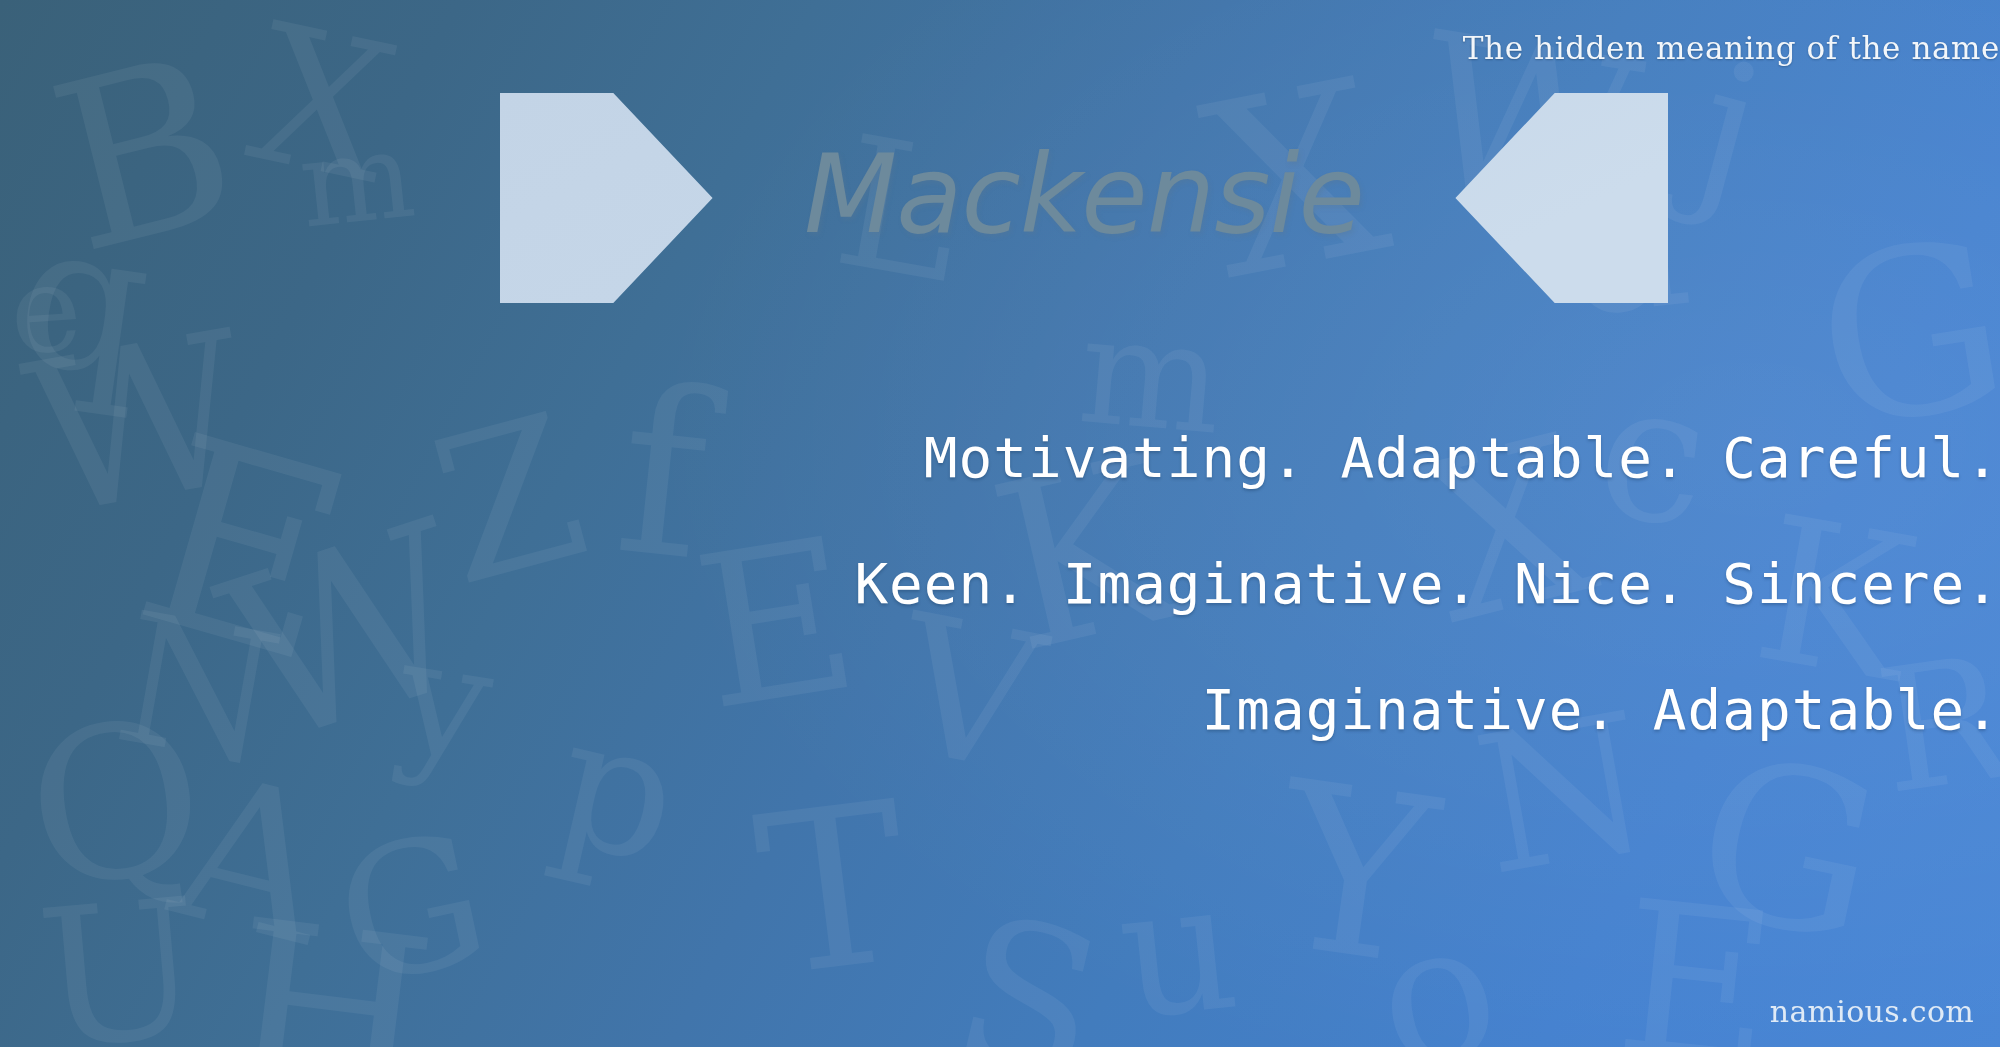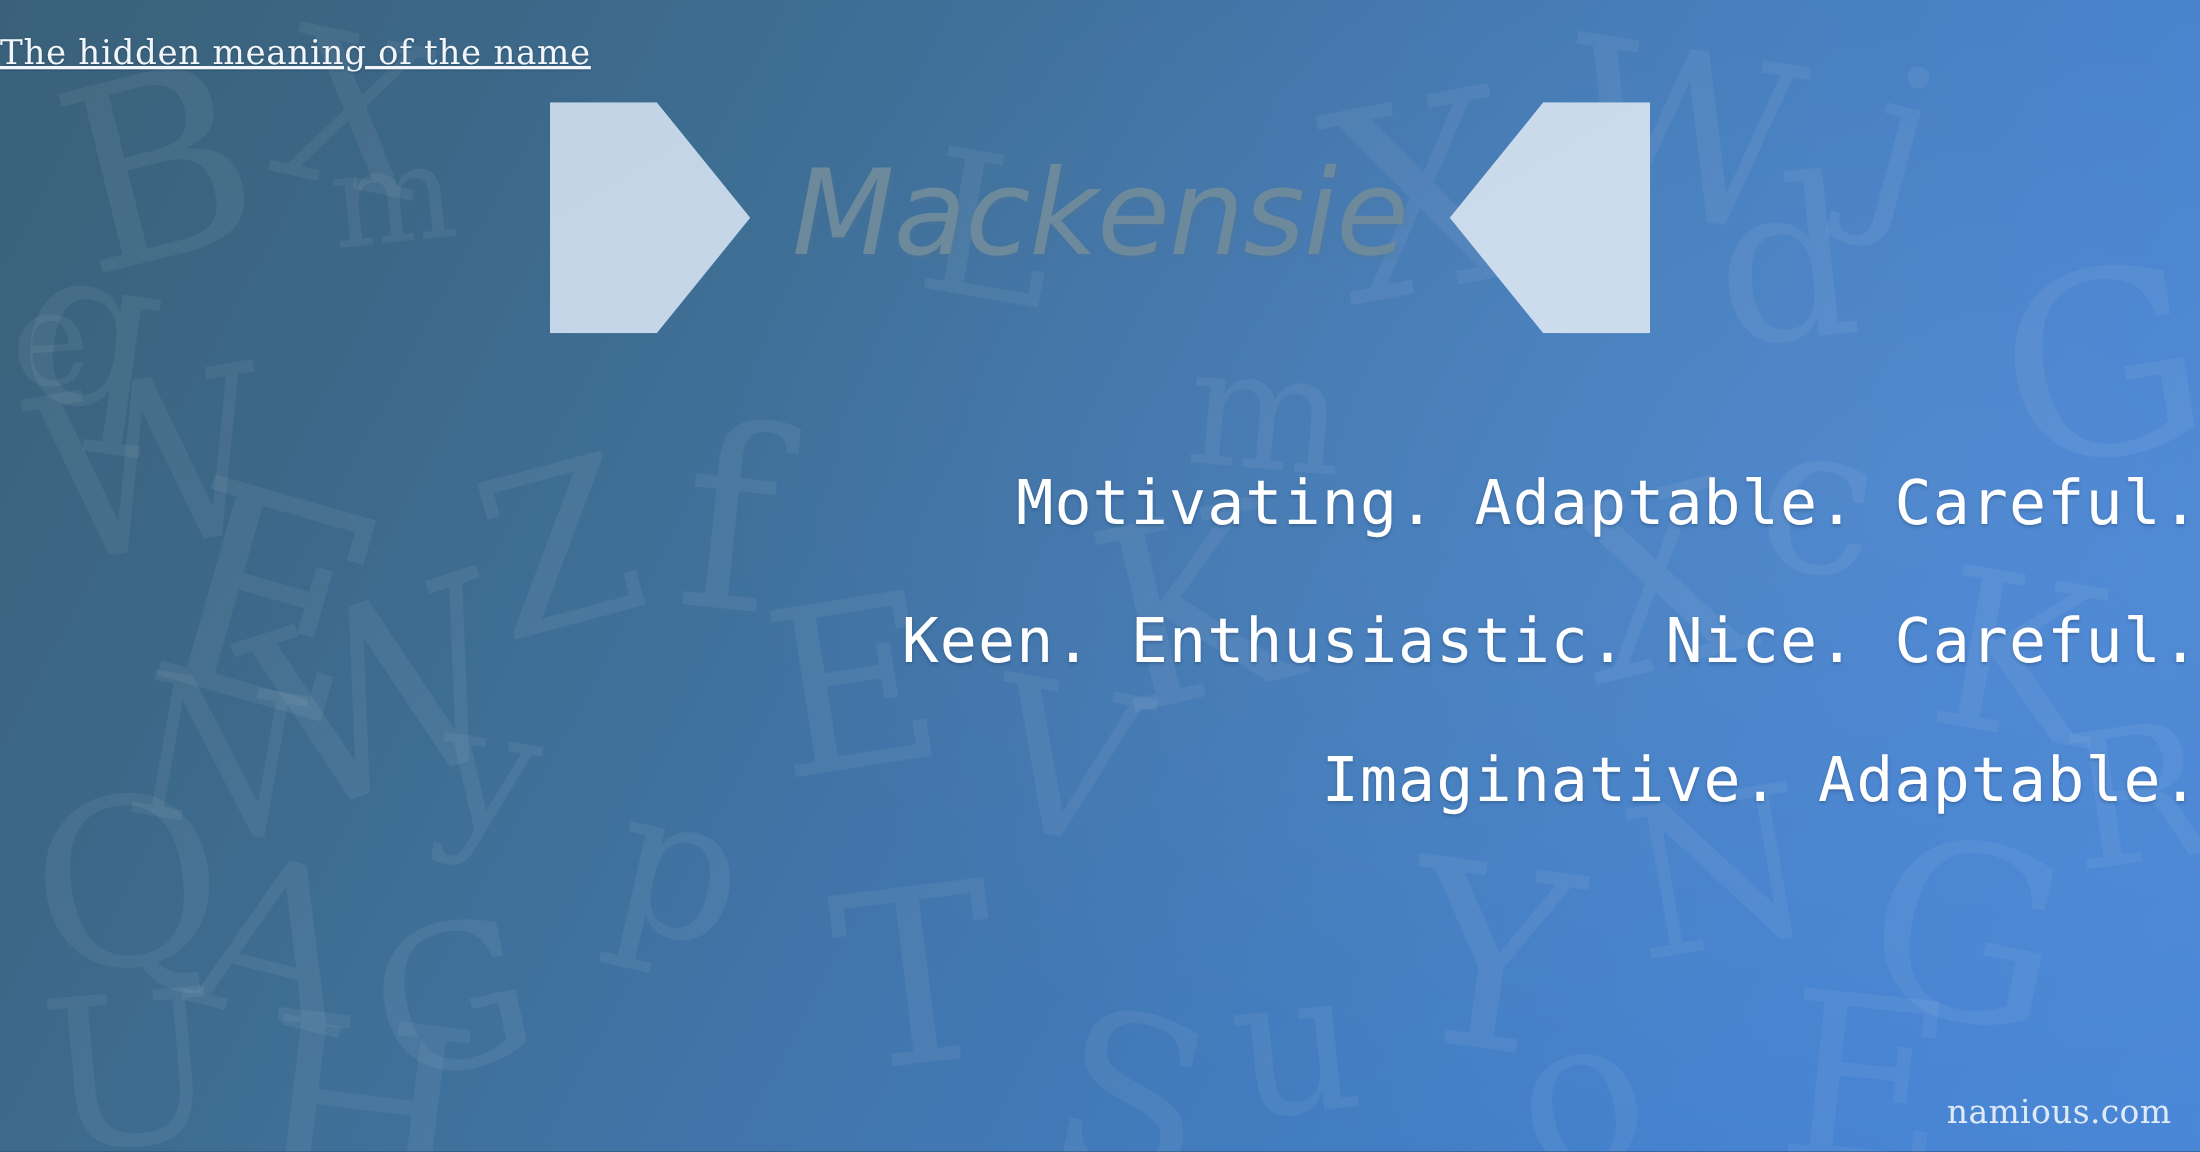--- a/index.html
+++ b/index.html
@@ -54,35 +54,34 @@
                 rgba(255,255,255,0.03) 45%,
                 rgba(255,255,255,0) 72%);
   }
 
   
   #headline {
     position: absolute;
     top: 30px;
     left: 0;
     width: 100%;
-    text-align: left;
+    text-align: right;
     color: #f2f6fa;
     font-family: "DejaVu Serif", serif;
     font-size: 31px;
     letter-spacing: 0.6px;
     text-shadow: 0 1px 2px rgba(12,40,70,0.35);
-    text-decoration: underline;
   }
 
   
   #banner-wrap {
     position: absolute;
     top: 93px;
     left: 500px;
-    width: 1000px;
+    width: 1168px;
     height: 210px;
   }
   #banner-svg {
     position: absolute;
     inset: 0;
     width: 100%;
     height: 100%;
     display: block;
   }
   #banner-name {
@@ -194,19 +193,19 @@
           <stop offset="100%" stop-color="#ccdcec"></stop>
         </linearGradient>
       </defs>
       <polygon points="0,0 1000,0 1000,210 903,210 818,105 903,0 97,0 182,105 97,210 0,210" fill="url(#bannerGrad)"></polygon>
     </svg>
     <div id="banner-name">Mackensie</div>
   </div>
 
   <div id="traits">
     <div class="trait-line">Motivating. Adaptable. Careful.</div>
-    <div class="trait-line">Keen. Enthusiastic. Nice. Careful.</div>
+    <div class="trait-line">Keen. Imaginative. Nice. Sincere.</div>
     <div class="trait-line">Imaginative. Adaptable.</div>
   </div>
 
   <div id="watermark">namious.com</div>
 
 </div>
 
 </body></html>

